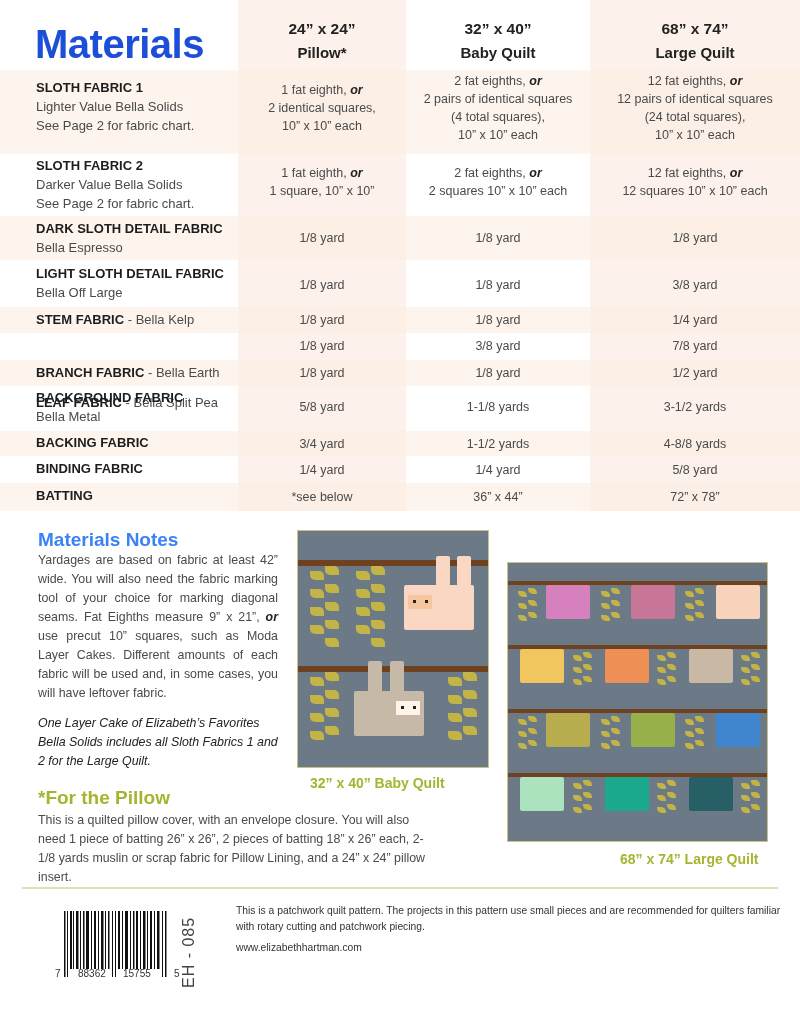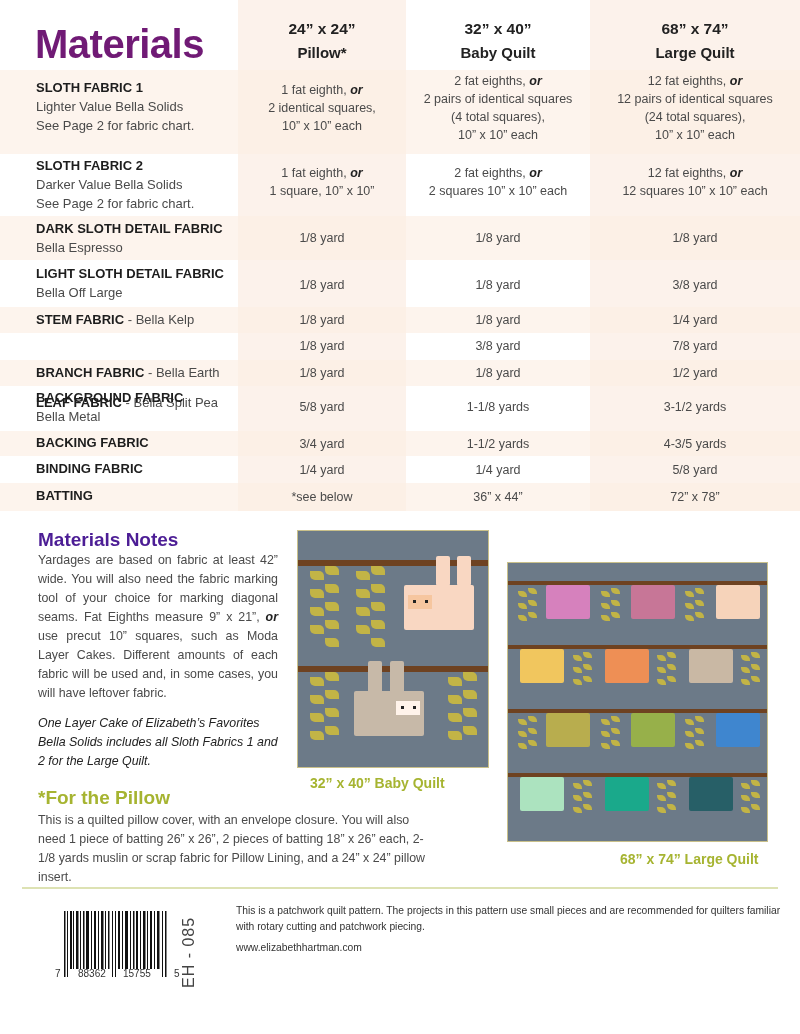--- a/index.html
+++ b/index.html
@@ -6,38 +6,38 @@
   body { width:800px; height:1034px; background:#ffffff; position:relative; overflow:hidden;
          font-family:"Liberation Sans", sans-serif; color:#3a3a3a; }
 
   
   .mat { position:absolute; left:0; top:0; width:800px; }
   .col-bg { position:absolute; top:0; height:511px; }
   .col-bg.c1 { left:238px; width:168px; background:rgba(250,231,218,0.55); }
   .col-bg.c3 { left:590px; width:210px; background:rgba(250,231,218,0.55); }
 
   .title { position:absolute; left:35px; top:22px; font-size:40px; font-weight:bold;
-           color:#701a75; letter-spacing:-0.5px; }
+           color:#1d4ed8; letter-spacing:-0.5px; }
   .hdr { position:absolute; top:17px; text-align:center; font-weight:bold; color:#222;
          font-size:15.5px; line-height:24px; }
   .hdr .l2 { font-size:15px; }
 
   .row { position:absolute; left:0; width:800px; }
   .row.band { background:rgba(252,238,228,0.65); }
   .row .lbl { position:absolute; left:36px; font-size:13px; line-height:19px; color:#222; }
   .row .lbl b { font-weight:bold; color:#1d1d1d; }
   .row .lbl .sub { color:#4a4a4a; }
   .row .cell { position:absolute; text-align:center; font-size:12.5px; line-height:18px; color:#4a4a4a; }
   .cell.p { left:238px; width:168px; }
   .cell.b { left:406px; width:184px; }
   .cell.l { left:590px; width:210px; }
   .cell i { font-weight:bold; color:#222; }
 
   
-  .notes-title { position:absolute; left:38px; top:529px; font-size:19px; font-weight:bold; color:#4c1d95; }
+  .notes-title { position:absolute; left:38px; top:529px; font-size:19px; font-weight:bold; color:#3b82f6; }
   .notes-body { position:absolute; left:38px; top:551px; width:240px; font-size:12.4px; line-height:19px;
                 color:#4a4a4a; text-align:justify; }
   .notes-body i { font-weight:bold; color:#222; }
   .notes-italic { position:absolute; left:38px; top:714px; width:240px; font-size:12.4px; line-height:19px;
                   font-style:italic; color:#222; }
   .pillow-title { position:absolute; left:38px; top:787px; font-size:19px; font-weight:bold; color:#a6b431; }
   .pillow-body { position:absolute; left:38px; top:811px; width:400px; font-size:12.4px; line-height:19px; color:#4a4a4a; }
 
   
   .quilt { position:absolute; background:#6c7a88; border:1px solid #c9c08a; overflow:hidden; }
@@ -182,21 +182,21 @@
     <div class="cell b" style="top:12px;">1-1/8 yards</div>
     <div class="cell l" style="top:12px;">3-1/2 yards</div>
   </div>
 
   <div class="row band" style="top:431px;height:25px;">
     <div class="lbl" style="top:2px;">
       <b>BACKING FABRIC</b>
     </div>
     <div class="cell p" style="top:4px;">3/4 yard</div>
     <div class="cell b" style="top:4px;">1-1/2 yards</div>
-    <div class="cell l" style="top:4px;">4-3/5 yards</div>
+    <div class="cell l" style="top:4px;">4-8/8 yards</div>
   </div>
 
   <div class="row" style="top:456px;height:27px;">
     <div class="lbl" style="top:3px;">
       <b>BINDING FABRIC</b>
     </div>
     <div class="cell p" style="top:5px;">1/4 yard</div>
     <div class="cell b" style="top:5px;">1/4 yard</div>
     <div class="cell l" style="top:5px;">5/8 yard</div>
   </div>

